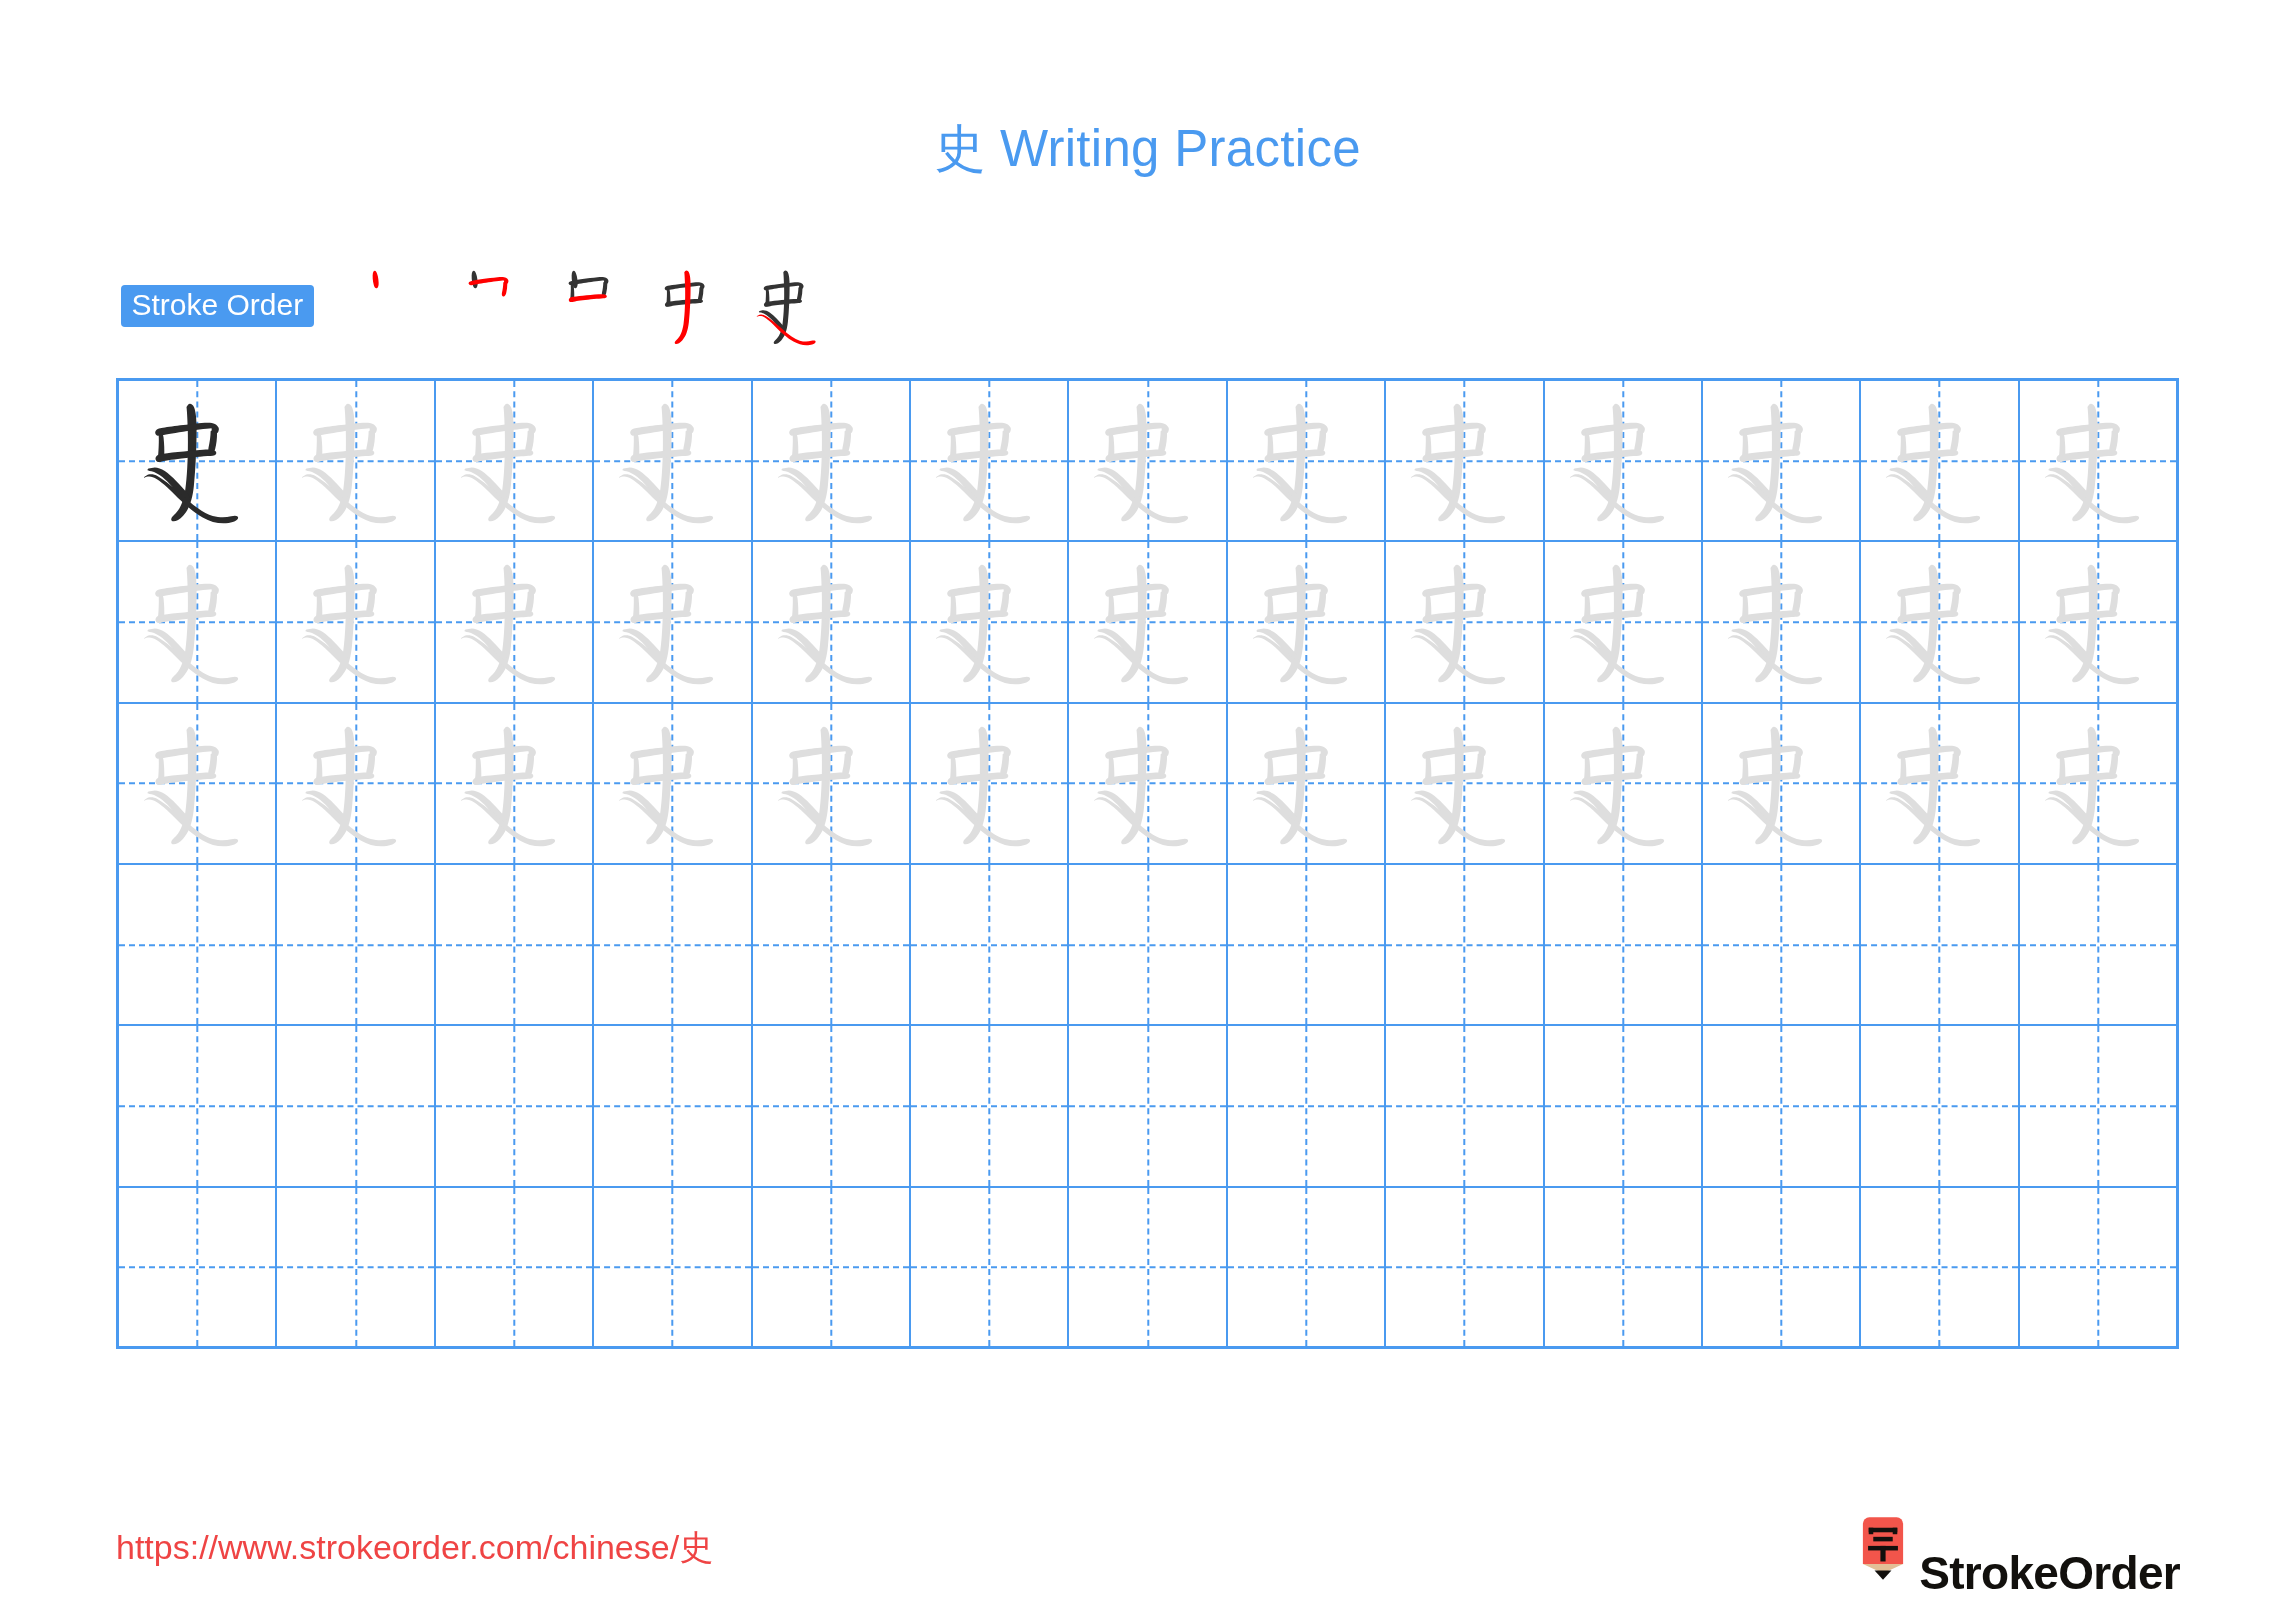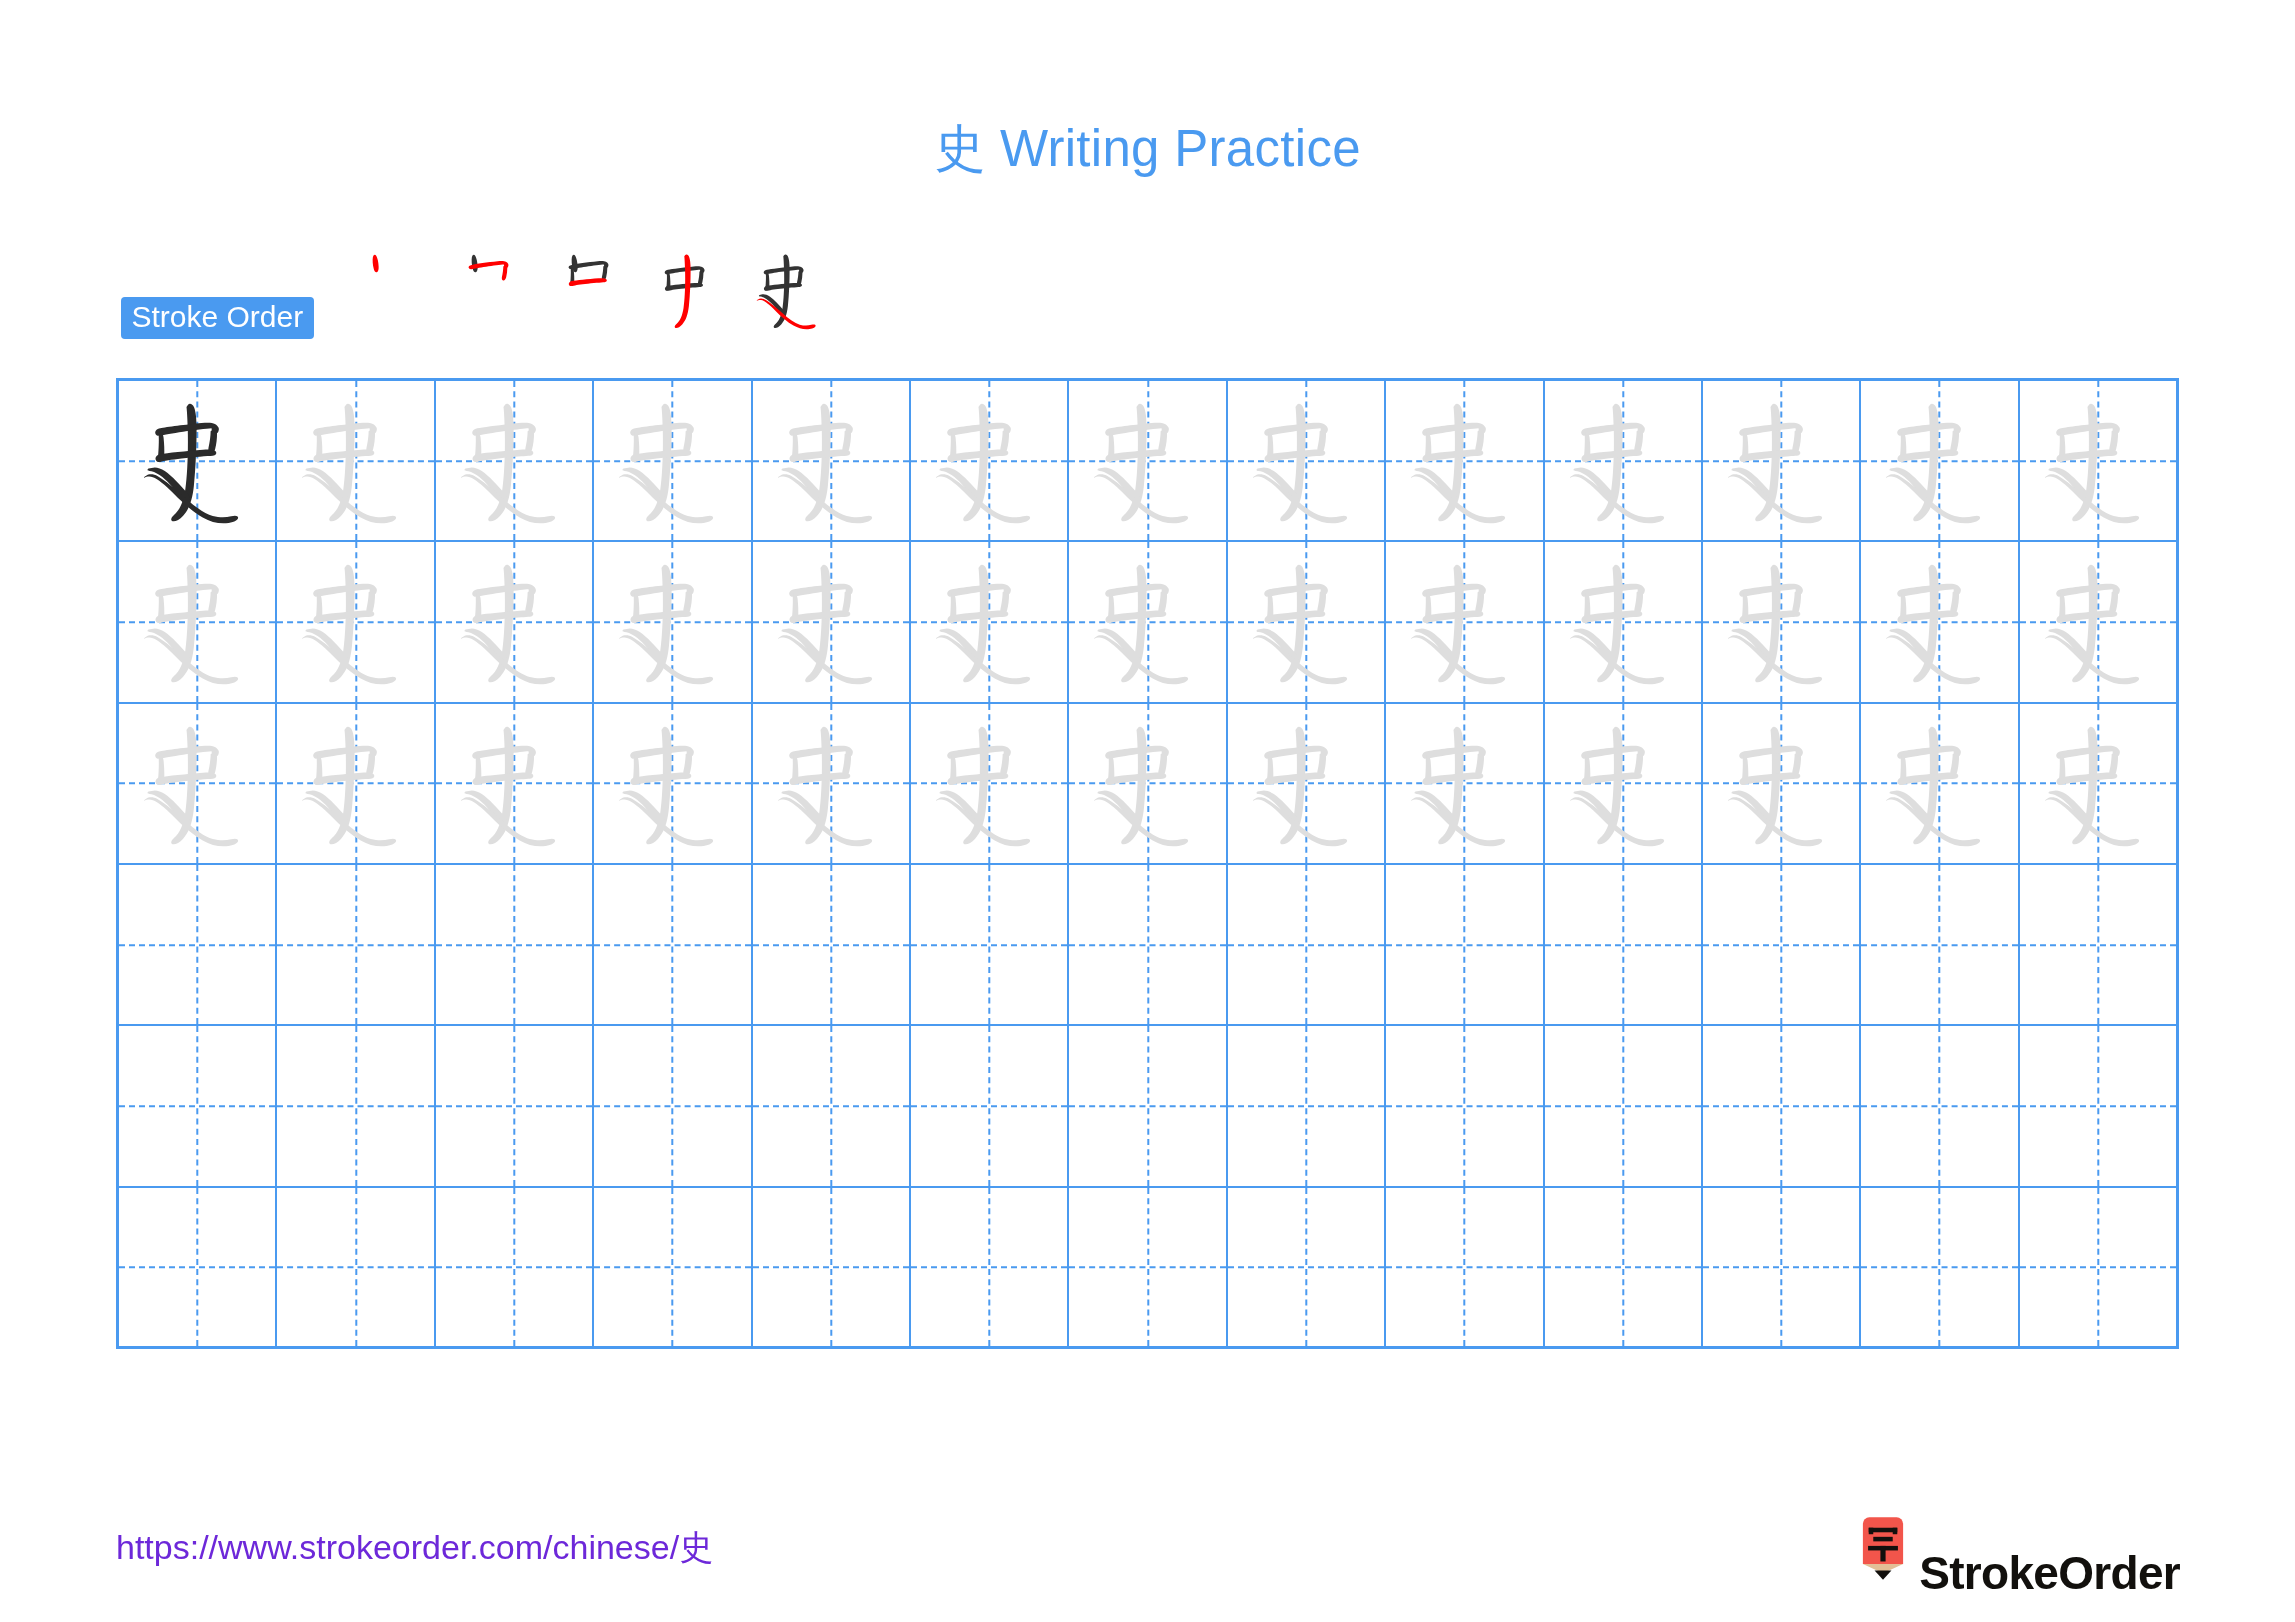--- a/index.html
+++ b/index.html
@@ -29,24 +29,24 @@
     white-space: nowrap;
   }
   #page-title .title-char {
     font-family: "DejaVu Sans", sans-serif;
   }
 
   
   #stroke-order-row {
     position: absolute;
     left: 121px;
-    top: 247px;
+    top: 260px;
     height: 92px;
     display: flex;
-    align-items: flex-end;
+    align-items: center;
     gap: 21px;
   }
   #stroke-order-badge {
     background: #4a9af0;
     color: #ffffff;
     font-size: 30px;
     font-weight: 400;
     padding: 5.2px 10.5px 7.2px 10.5px;
     border-radius: 3.9px;
     line-height: 1;
@@ -121,21 +121,21 @@
     height: 100%;
   }
   .cell-glyph svg { width: 100%; height: 100%; display: block; }
 
   
   #footer-url {
     position: absolute;
     left: 116px;
     top: 1525px;
     font-size: 34px;
-    color: #6d28d9;
+    color: #ef4444;
     white-space: nowrap;
     text-decoration: none;
   }
   #footer-brand {
     position: absolute;
     right: 115px;
     top: 1517px;
     display: flex;
     align-items: center;
     height: 63px;

